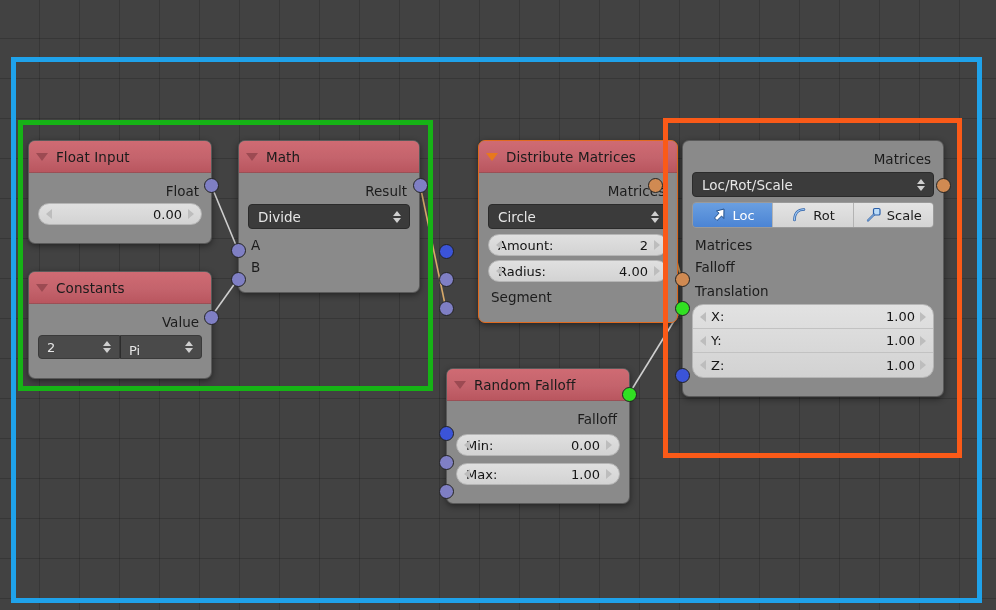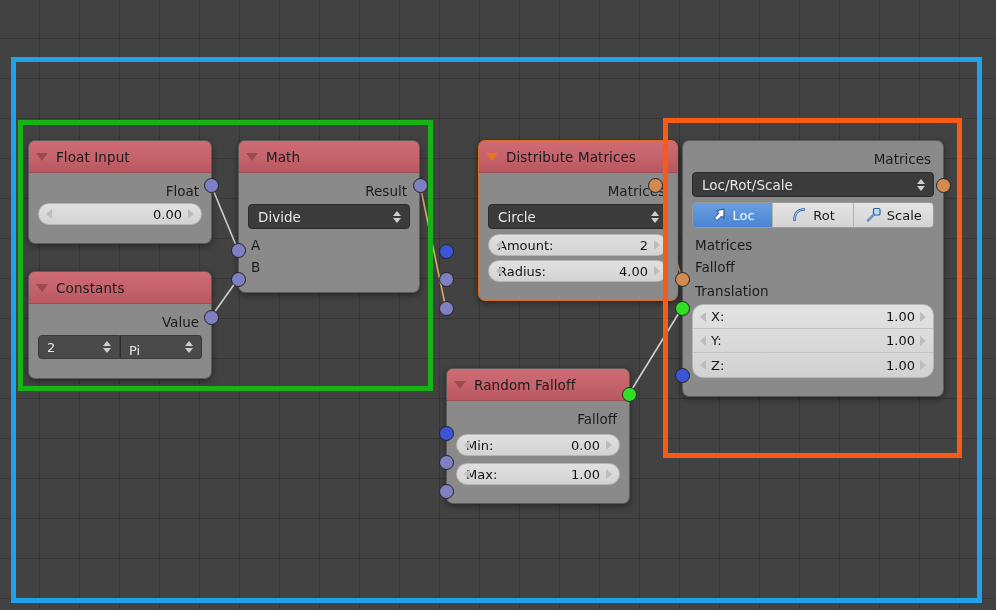--- a/index.html
+++ b/index.html
@@ -360,20 +360,21 @@
         <span class="lbl">Amount:</span>
         <span class="val">2</span>
         <span class="arrow-r"></span>
       </div>
       <div class="w-slider">
         <span class="arrow-l"></span>
         <span class="lbl">Radius:</span>
         <span class="val">4.00</span>
         <span class="arrow-r"></span>
       </div>
+      <div class="row-in">Segment</div>
     </div>
   </div>
   <div class="socket sock-matrix" style="left:648px; top:178px;"></div>
   <div class="socket sock-int" style="left:439px; top:244px;"></div>
   <div class="socket sock-float" style="left:439px; top:272px;"></div>
   <div class="socket sock-float" style="left:439px; top:301px;"></div>
 
   <div class="node" style="left:446px; top:368px; width:184px;">
     <div class="node-header">
       <span class="tri"></span>

